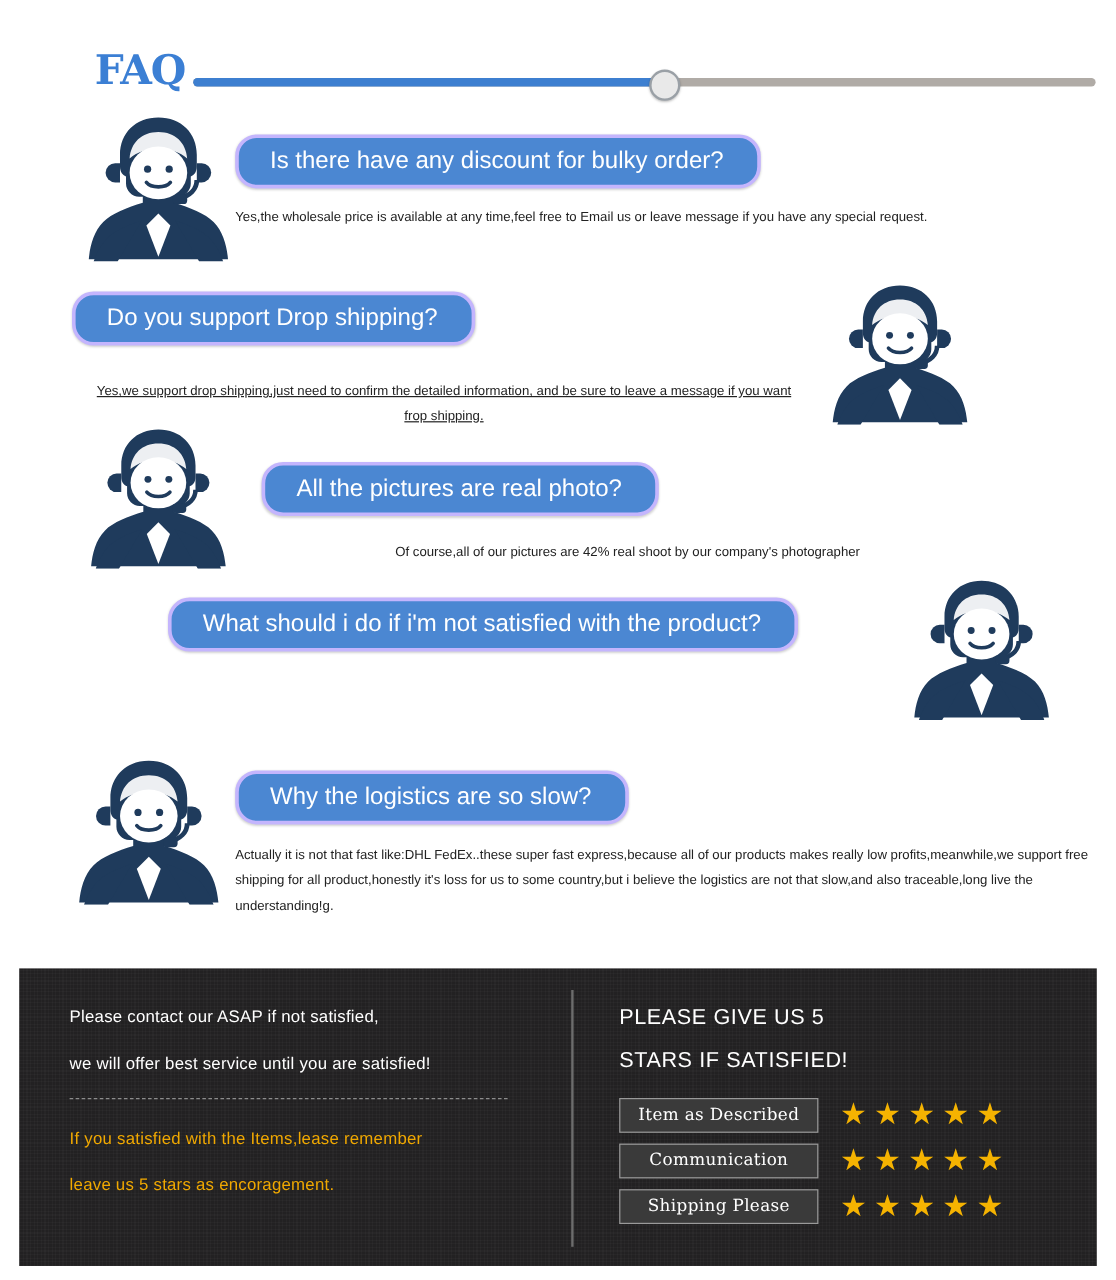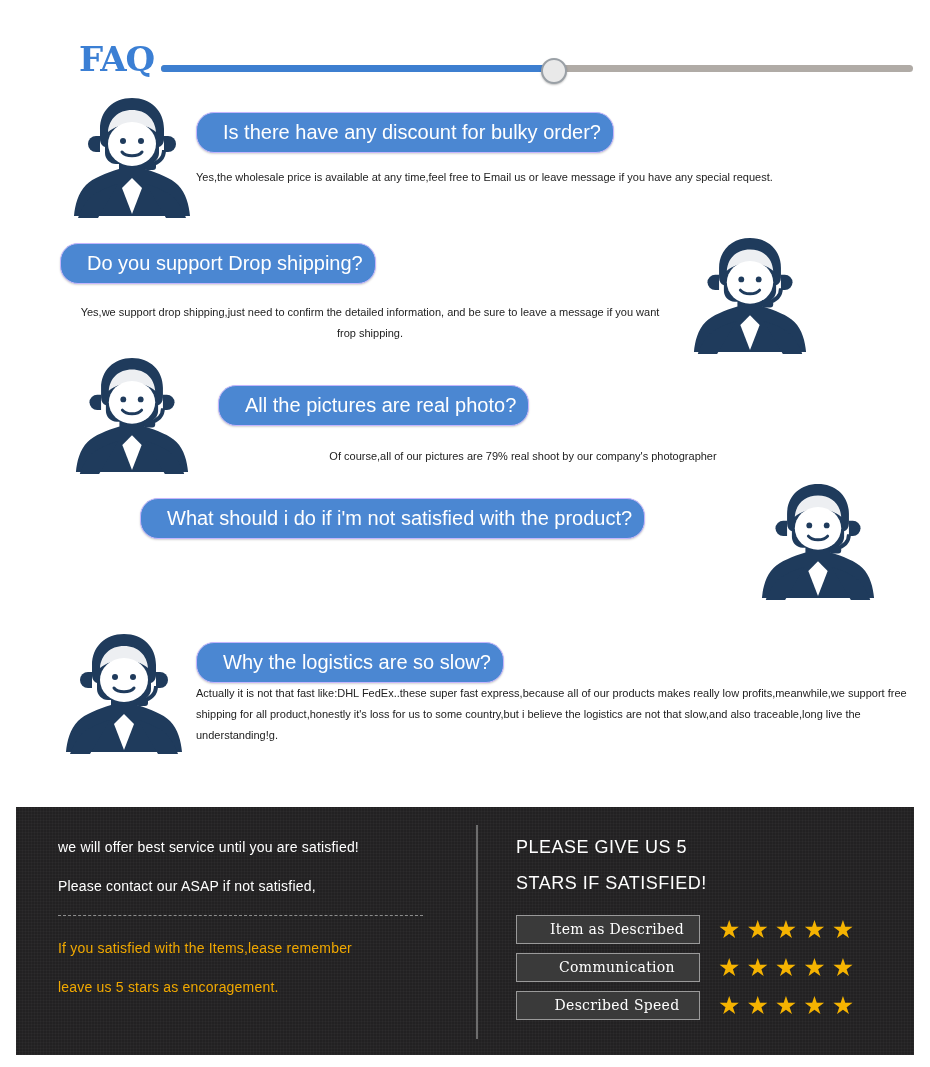--- a/index.html
+++ b/index.html
@@ -70,23 +70,23 @@
   }
 
   
   .faq-block {
     position: absolute;
   }
   .bubble {
     display: inline-block;
     background: #4b87d2;
     color: #ffffff;
-    border: 1px solid #c4b5fd;
+    border: 3px solid #c4b5fd;
     border-radius: 18px;
-    padding: 9px 12px 10px 26px;
+    padding: 9px 28px 10px 26px;
     font-size: 20px;
     line-height: 1;
     white-space: nowrap;
     box-shadow: 0 1px 2px rgba(0,0,0,.18);
   }
   .answer {
     color: #222222;
     font-size: 11px;
     line-height: 21px;
   }
@@ -161,21 +161,21 @@
     margin-bottom: 9px;
   }
   .rate-label {
     width: 164px;
     background: #3a3a3a;
     border: 1px solid #9a9a9a;
     color: #ffffff;
     font-family: "DejaVu Serif", serif;
     font-size: 14px;
     text-align: center;
-    padding: 5px 0 6px 18px;
+    padding: 5px 0 6px 0;
     letter-spacing: .3px;
   }
   .stars {
     margin-left: 18px;
     color: #f5b301;
     font-size: 25px;
     letter-spacing: 6px;
     line-height: 1;
   }
 </style>
@@ -228,21 +228,21 @@
       <rect x="72" y="70" width="12" height="8" rx="3" fill="#1f3b5c"></rect>
       <path d="M60 86l-10 10 10 26 10-26z" fill="#ffffff"></path>
       <path d="M46 92c-13 4-24 9-30 16-6 7-9 15-10 18h20z" fill="#1f3b5c"></path>
       <path d="M74 92c13 4 24 9 30 16 6 7 9 15 10 18H94z" fill="#1f3b5c"></path>
     </svg>
   </div>
   <div class="faq-block" style="left:60px; top:243px; width:620px;">
     <div style="">
       <div class="bubble">Do you support Drop shipping?</div>
     </div>
-    <div class="answer center" style="margin-top:18px; width:600px; margin-left:10px;">Yes,we support drop shipping,just need to confirm the detailed information, and be sure to leave a message if you want frop shipping.</div>
+    <div class="answer center" style="margin-top:28px; width:600px; margin-left:10px;text-decoration:underline;">Yes,we support drop shipping,just need to confirm the detailed information, and be sure to leave a message if you want frop shipping.</div>
   </div>
 
   <div class="avatar" style="left:74px; top:352px;">
     <svg width="116" height="122" viewBox="0 0 120 126">
       <path d="M60 6c-19 0-32 13-32 31v10c0 4 2 7 5 8v6c0 6 5 11 11 11h3v5c-13 4-26 9-33 16-8 8-11 20-12 31h116c-1-11-4-23-12-31-7-7-20-12-33-16v-5h3c6 0 11-5 11-11v-6c3-1 5-4 5-8V37C92 19 79 6 60 6z" fill="#1f3b5c"></path>
       <path d="M60 18c-14 0-23 9-24 22 6-5 14-8 24-8s18 3 24 8c-1-13-10-22-24-22z" fill="#ffffff" opacity=".92"></path>
       <ellipse cx="60" cy="52" rx="24" ry="22" fill="#ffffff"></ellipse>
       <circle cx="51" cy="49" r="3" fill="#1f3b5c"></circle>
       <circle cx="69" cy="49" r="3" fill="#1f3b5c"></circle>
       <path d="M50 60c4 5 16 5 20 0" stroke="#1f3b5c" stroke-width="3" fill="none" stroke-linecap="round"></path>
@@ -250,21 +250,21 @@
       <path d="M92 44h4a8 8 0 0 1 0 16h-4z" fill="#1f3b5c"></path>
       <path d="M92 58c0 8-6 13-14 15" stroke="#1f3b5c" stroke-width="4" fill="none"></path>
       <rect x="72" y="70" width="12" height="8" rx="3" fill="#1f3b5c"></rect>
       <path d="M60 86l-10 10 10 26 10-26z" fill="#ffffff"></path>
       <path d="M46 92c-13 4-24 9-30 16-6 7-9 15-10 18h20z" fill="#1f3b5c"></path>
       <path d="M74 92c13 4 24 9 30 16 6 7 9 15 10 18H94z" fill="#1f3b5c"></path>
     </svg>
   </div>
   <div class="faq-block" style="left:218px; top:385px; width:690px;">
     <div class="bubble">All the pictures are real photo?</div>
-    <div class="answer center" style="margin-top:20px; width:610px;">Of course,all of our pictures are 79% real shoot by our company's photographer</div>
+    <div class="answer center" style="margin-top:20px; width:610px;">Of course,all of our pictures are 42% real shoot by our company's photographer</div>
   </div>
 
   <div class="avatar" style="left:760px; top:478px;">
     <svg width="116" height="122" viewBox="0 0 120 126">
       <path d="M60 6c-19 0-32 13-32 31v10c0 4 2 7 5 8v6c0 6 5 11 11 11h3v5c-13 4-26 9-33 16-8 8-11 20-12 31h116c-1-11-4-23-12-31-7-7-20-12-33-16v-5h3c6 0 11-5 11-11v-6c3-1 5-4 5-8V37C92 19 79 6 60 6z" fill="#1f3b5c"></path>
       <path d="M60 18c-14 0-23 9-24 22 6-5 14-8 24-8s18 3 24 8c-1-13-10-22-24-22z" fill="#ffffff" opacity=".92"></path>
       <ellipse cx="60" cy="52" rx="24" ry="22" fill="#ffffff"></ellipse>
       <circle cx="51" cy="49" r="3" fill="#1f3b5c"></circle>
       <circle cx="69" cy="49" r="3" fill="#1f3b5c"></circle>
       <path d="M50 60c4 5 16 5 20 0" stroke="#1f3b5c" stroke-width="3" fill="none" stroke-linecap="round"></path>
@@ -293,48 +293,48 @@
       <path d="M92 44h4a8 8 0 0 1 0 16h-4z" fill="#1f3b5c"></path>
       <path d="M92 58c0 8-6 13-14 15" stroke="#1f3b5c" stroke-width="4" fill="none"></path>
       <rect x="72" y="70" width="12" height="8" rx="3" fill="#1f3b5c"></rect>
       <path d="M60 86l-10 10 10 26 10-26z" fill="#ffffff"></path>
       <path d="M46 92c-13 4-24 9-30 16-6 7-9 15-10 18h20z" fill="#1f3b5c"></path>
       <path d="M74 92c13 4 24 9 30 16 6 7 9 15 10 18H94z" fill="#1f3b5c"></path>
     </svg>
   </div>
   <div class="faq-block" style="left:196px; top:642px; width:716px;">
     <div class="bubble">Why the logistics are so slow?</div>
-    <div class="answer" style="width:712px;">Actually it is not that fast like:DHL FedEx..these super fast express,because all of our products makes really low profits,meanwhile,we support free shipping for all product,honestly it's loss for us to some country,but i believe the logistics are not that slow,and also traceable,long live the understanding!g.</div>
+    <div class="answer" style="margin-top:16px; width:712px;">Actually it is not that fast like:DHL FedEx..these super fast express,because all of our products makes really low profits,meanwhile,we support free shipping for all product,honestly it's loss for us to some country,but i believe the logistics are not that slow,and also traceable,long live the understanding!g.</div>
   </div>
 
   <div class="footer">
     <div class="footer-divider"></div>
 
     <div class="foot-left">
+      <div class="foot-line">Please contact our ASAP if not satisfied,</div>
       <div class="foot-line">we will offer best service until you are satisfied!</div>
-      <div class="foot-line">Please contact our ASAP if not satisfied,</div>
       <div class="dash-sep"></div>
       <div class="foot-line gold">If you satisfied with the Items,lease remember</div>
       <div class="foot-line gold">leave us 5 stars as encoragement.</div>
     </div>
 
     <div class="foot-right">
       <div class="give-stars">PLEASE GIVE US 5</div>
       <div class="give-stars">STARS IF SATISFIED!</div>
 
       <div class="rate-rows">
         <div class="rate-row">
           <div class="rate-label">Item as Described</div>
           <div class="stars">★★★★★</div>
         </div>
         <div class="rate-row">
           <div class="rate-label">Communication</div>
           <div class="stars">★★★★★</div>
         </div>
         <div class="rate-row">
-          <div class="rate-label">Described Speed</div>
+          <div class="rate-label">Shipping Please</div>
           <div class="stars">★★★★★</div>
         </div>
       </div>
     </div>
   </div>
 
 </div>
 
 </body></html>

